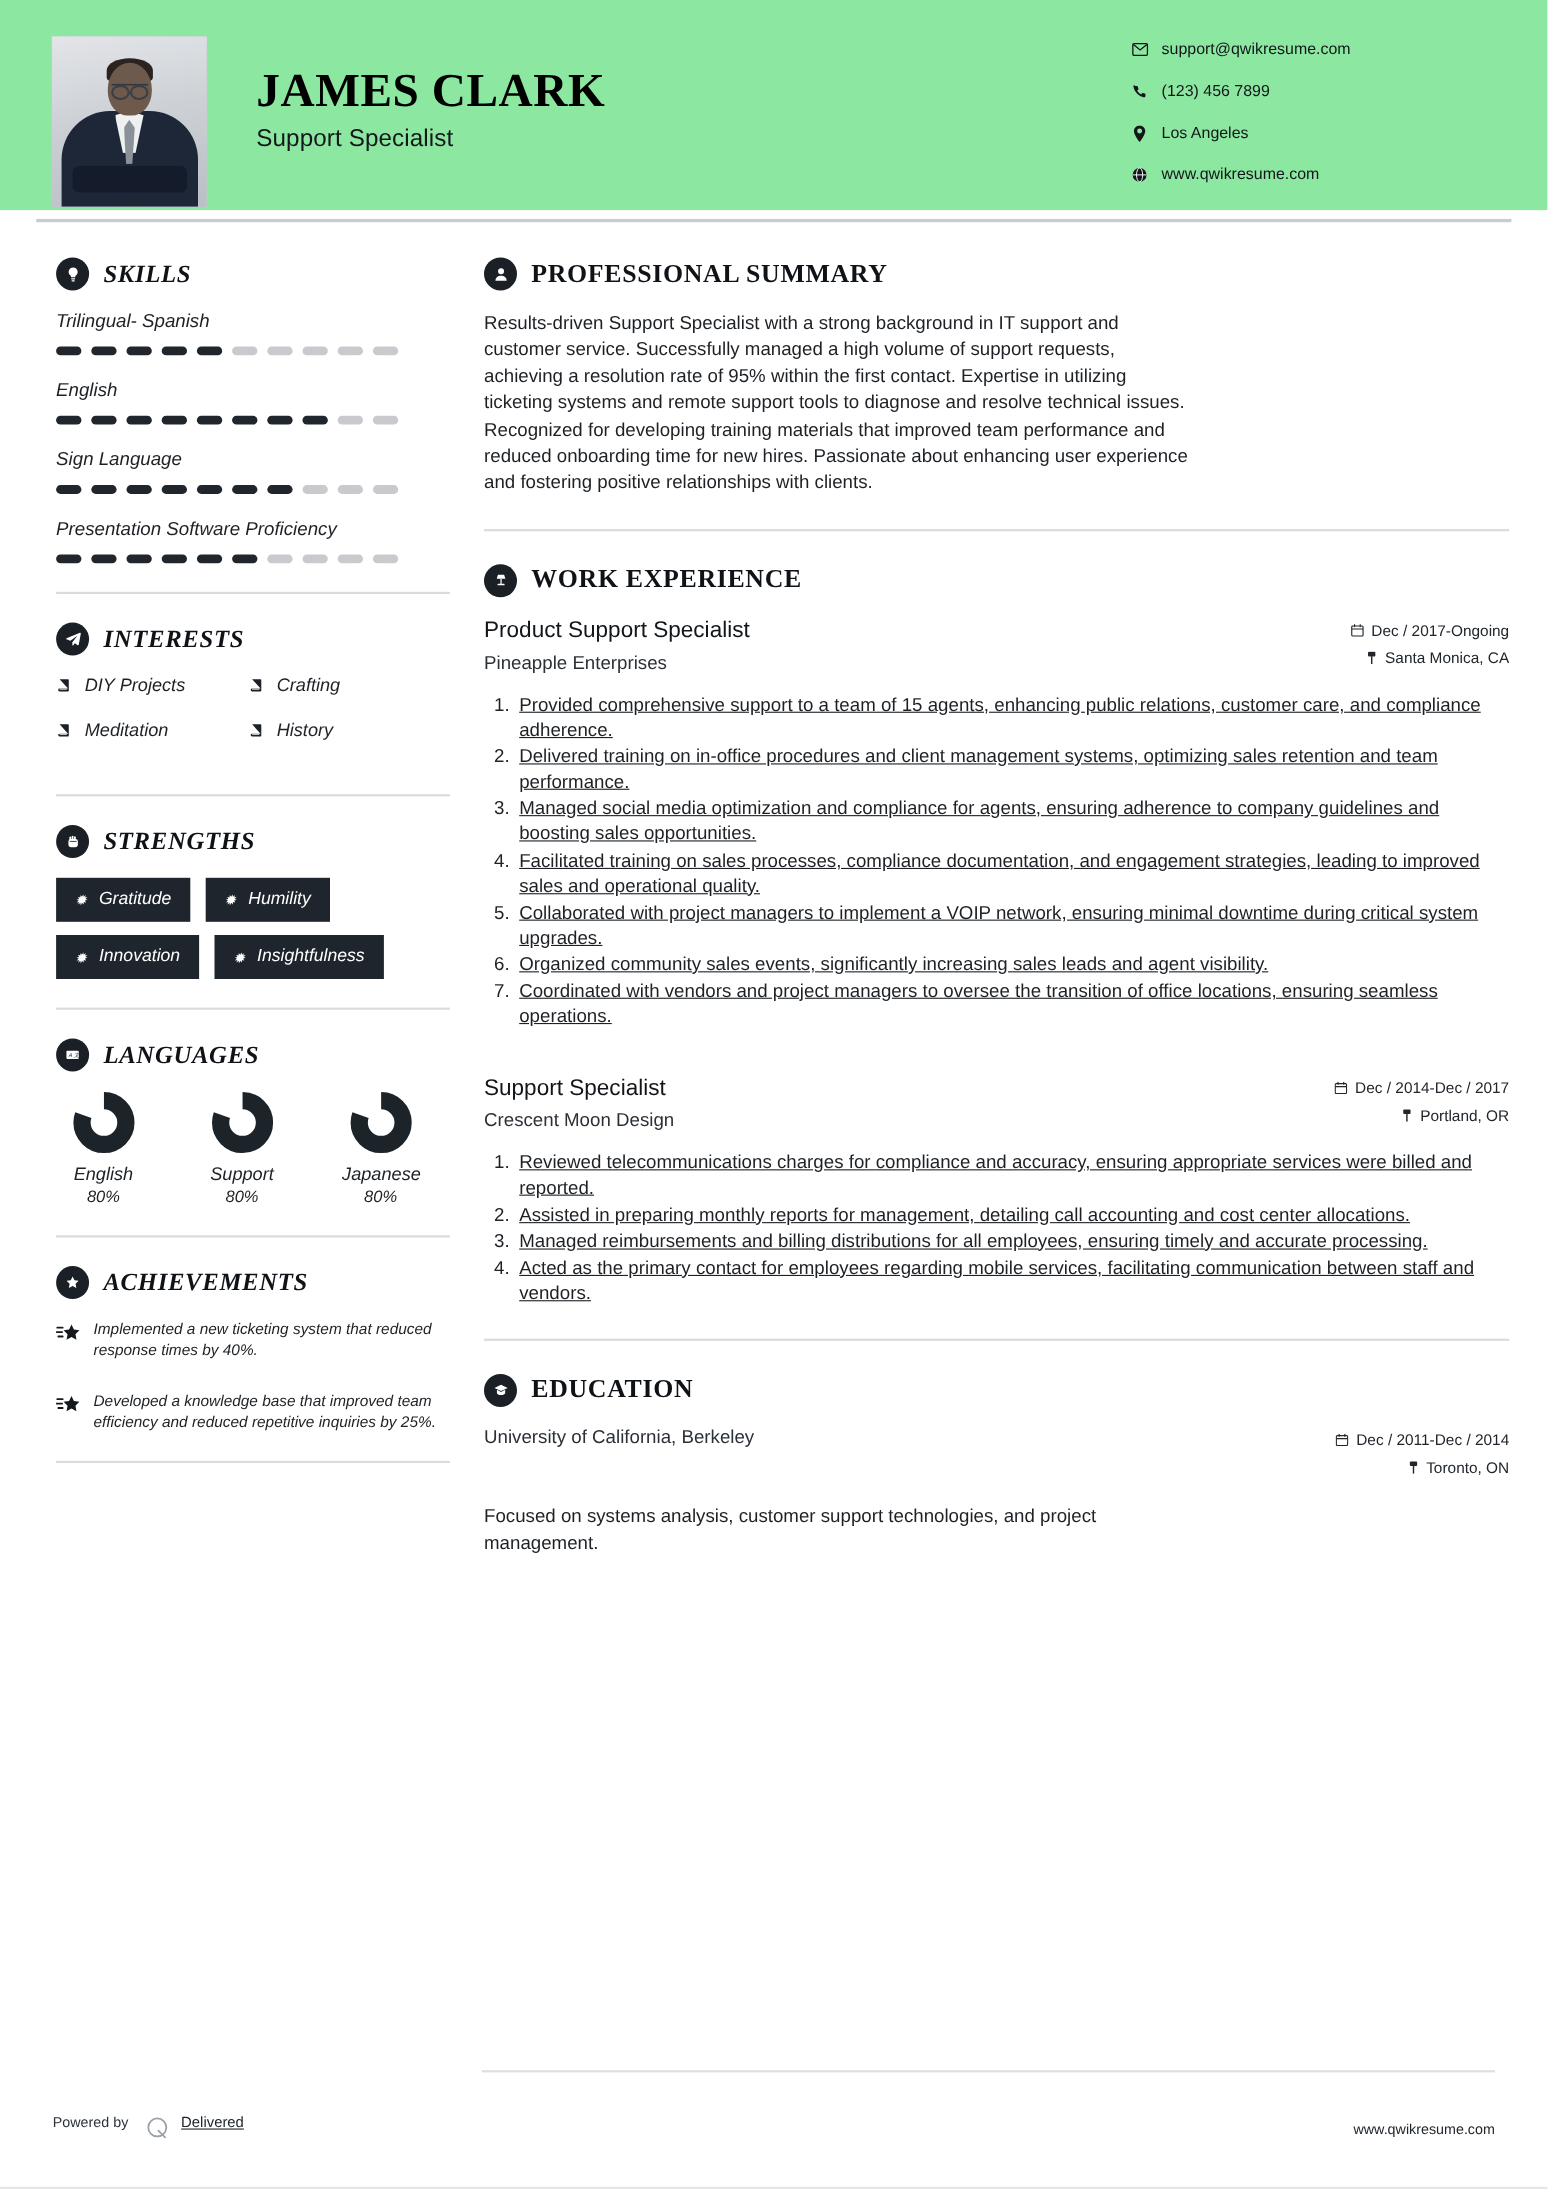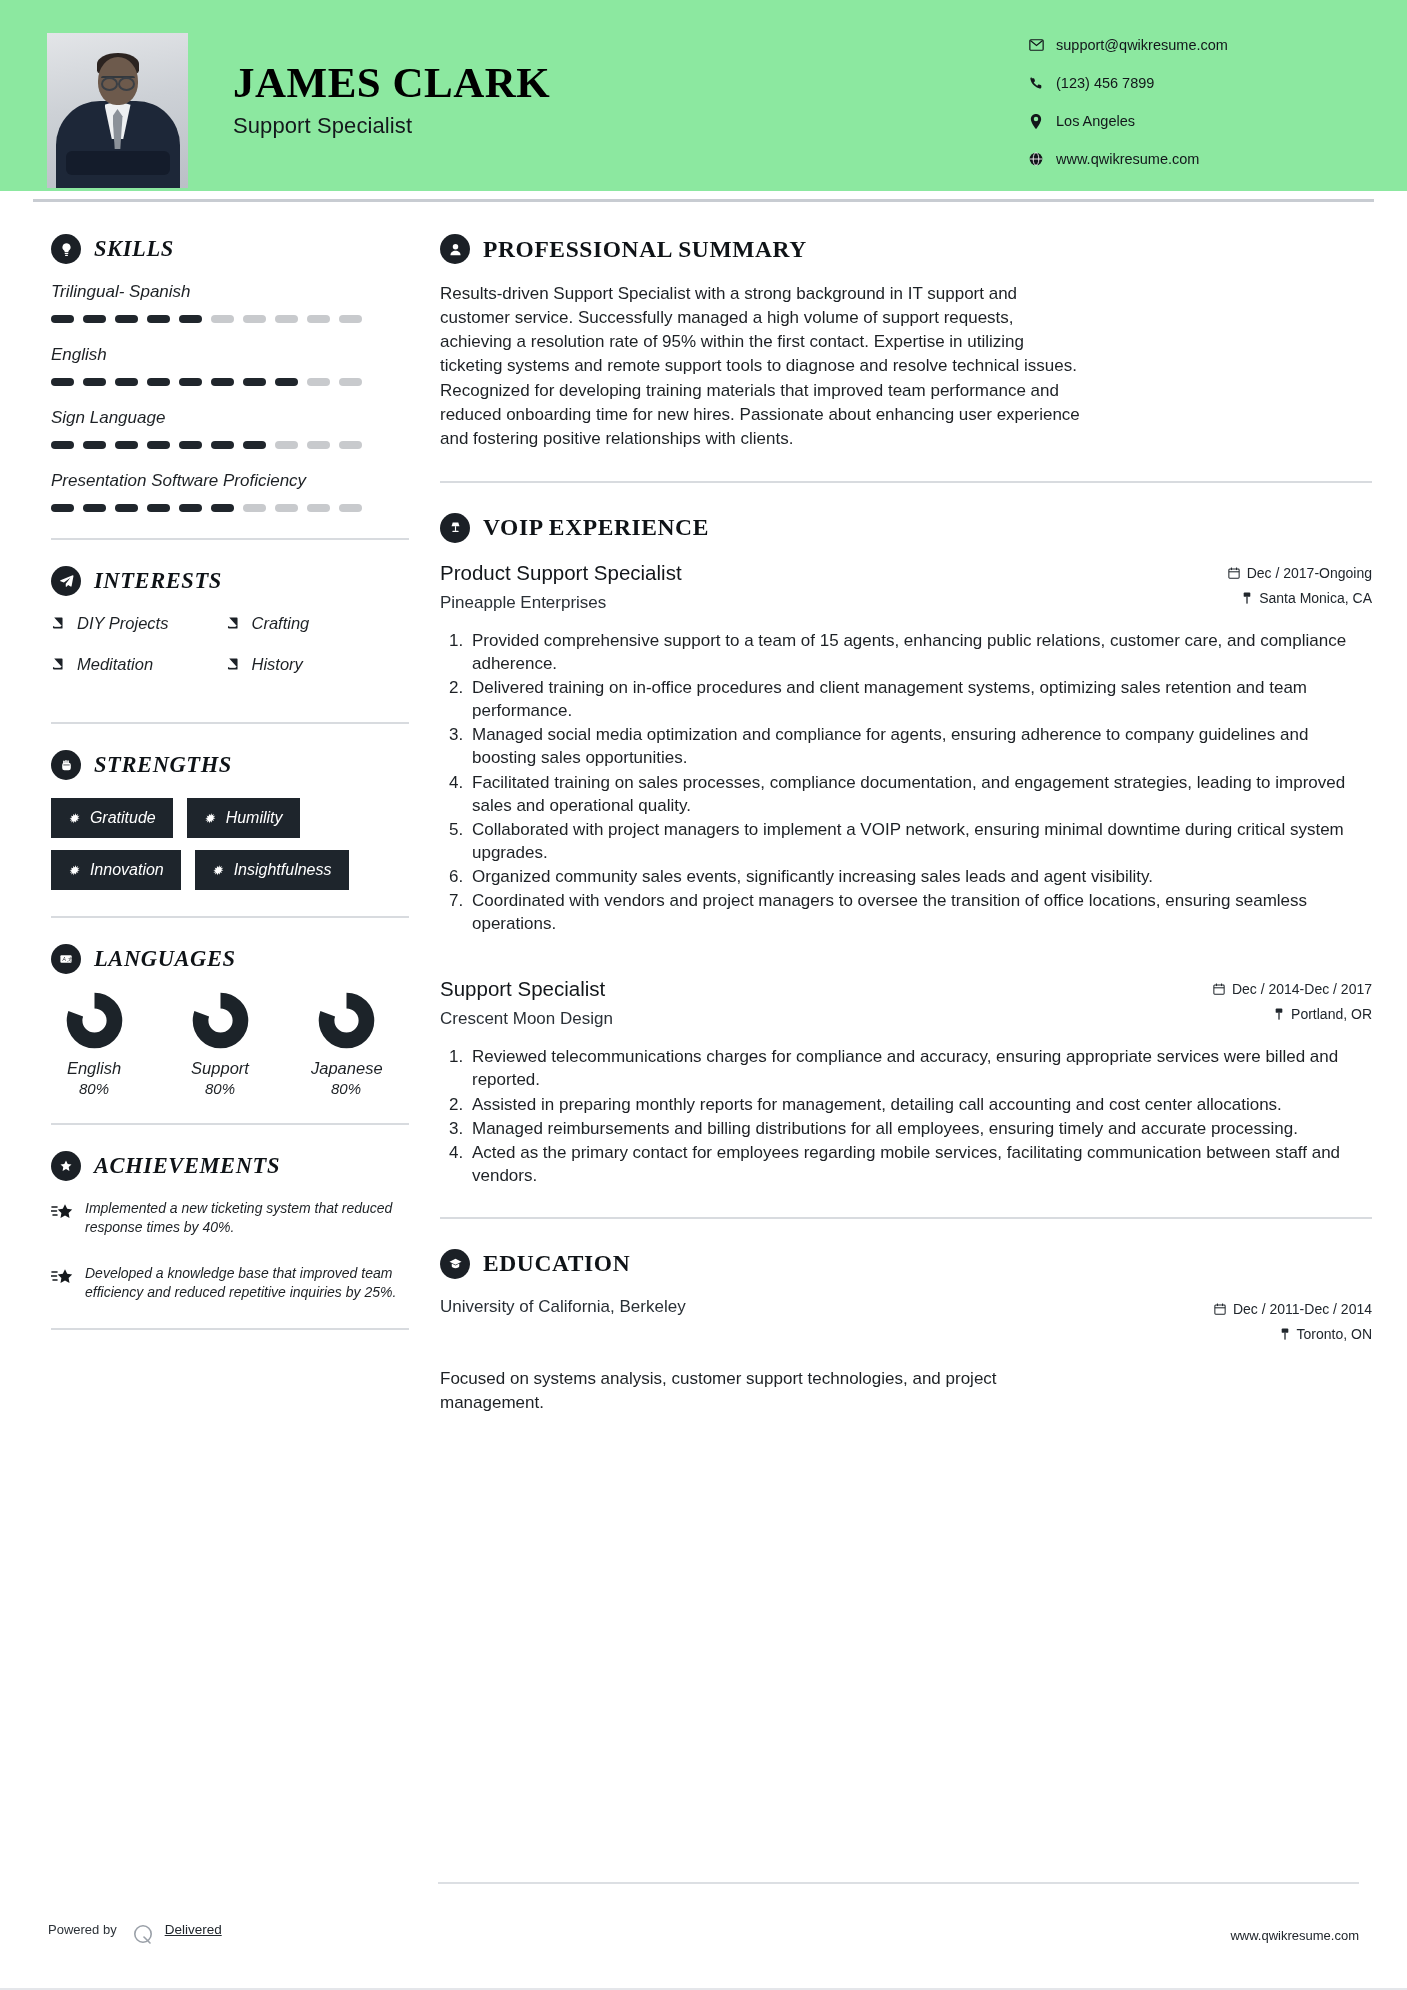--- a/index.html
+++ b/index.html
@@ -358,20 +358,21 @@
   }
   .meta-row .m-ico {
     margin-right: 7px;
     display: inline-flex;
     font-size: 13px;
   }
 
   ol.bullets {
     margin: 14px 0 0 0;
     padding-left: 28px;
+    text-decoration: underline;
   }
   ol.bullets li {
     font-size: 17px;
     line-height: 1.36;
     color: #1d2125;
     margin-bottom: 1px;
     padding-left: 4px;
   }
 
   .job-space { height: 34px; }
@@ -767,21 +768,21 @@
 
       <div>
         <div class="sec-head">
           <span class="sec-ico">
             <svg width="15" height="15" viewBox="0 0 16 16">
                 <path d="M5 2.6h6l1.2 4H3.8z" fill="#ffffff"></path>
                 <rect x="7.4" y="6.6" width="1.2" height="5" fill="#ffffff"></rect>
                 <rect x="4.6" y="11.4" width="6.8" height="1.4" rx=".5" fill="#ffffff"></rect>
               </svg>
           </span>
-          <span class="sec-title big">VOIP EXPERIENCE</span>
+          <span class="sec-title big">WORK EXPERIENCE</span>
         </div>
 
         <div class="job">
           <div class="job-head">
             <div class="job-left">
               <div class="job-role">Product Support Specialist</div>
               <div class="job-company">Pineapple Enterprises</div>
             </div>
             <div class="job-meta">
               <div class="meta-row">

